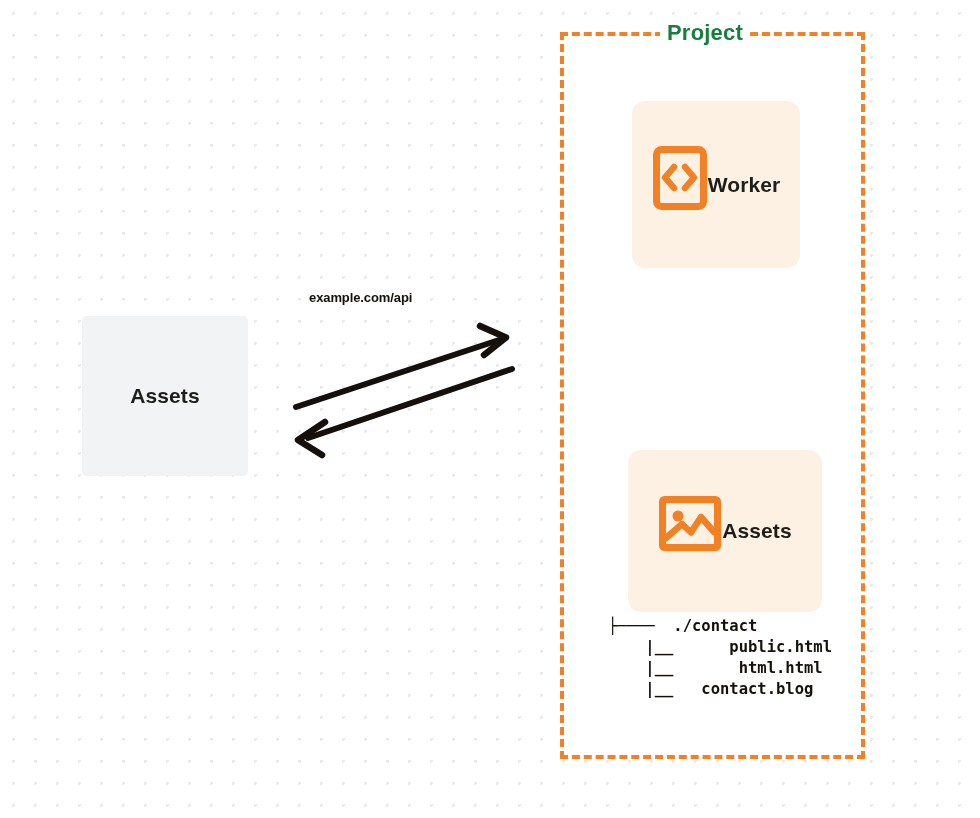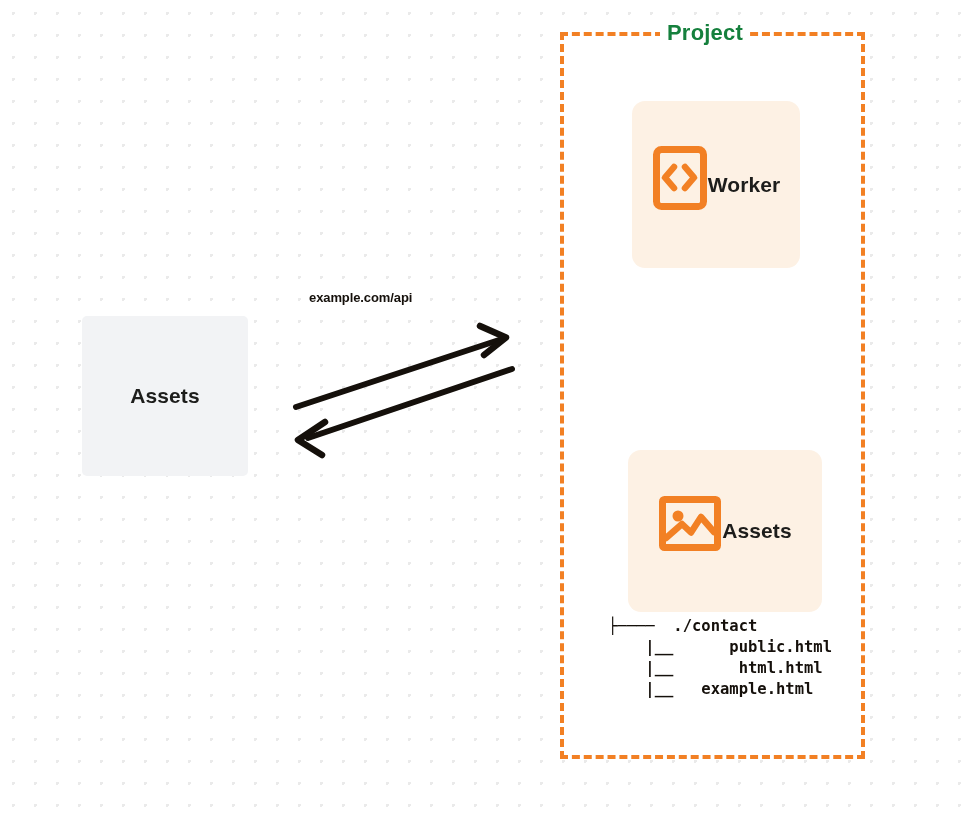--- a/index.html
+++ b/index.html
@@ -175,15 +175,15 @@
       <rect x="4.5" y="4.5" width="55" height="48" rx="2" ry="2" fill="none" stroke="#f28024" stroke-width="7"></rect>
       <circle cx="20" cy="21" r="5.5" fill="#f28024"></circle>
       <polyline points="8,43 24,29 33,37.5 43,22 56,37" fill="none" stroke="#f28024" stroke-width="6.5" stroke-linecap="round" stroke-linejoin="round"></polyline>
     </svg>
     <span class="card-label">Assets</span>
   </div>
 
   <div class="file-tree"><span>├────  ./contact</span>
 <span>    |__      public.html</span>
 <span>    |__       html.html</span>
-<span>    |__   example.html</span></div>
+<span>    |__   contact.blog</span></div>
 
 </div>
 
 </body></html>

